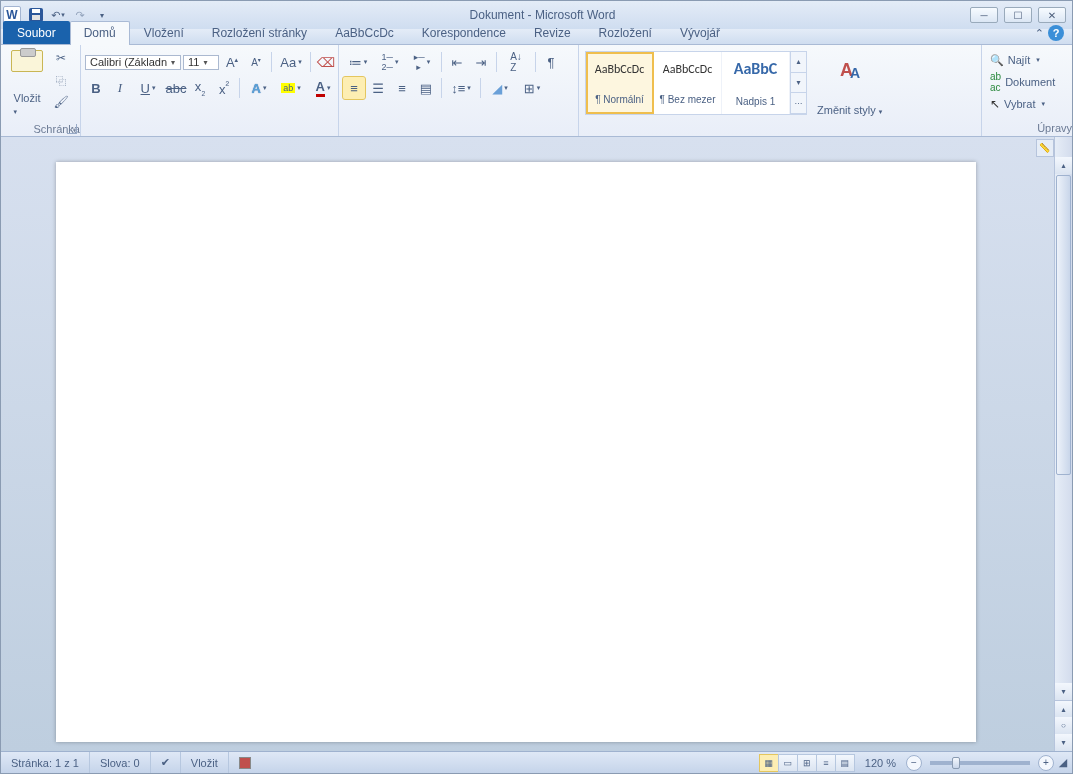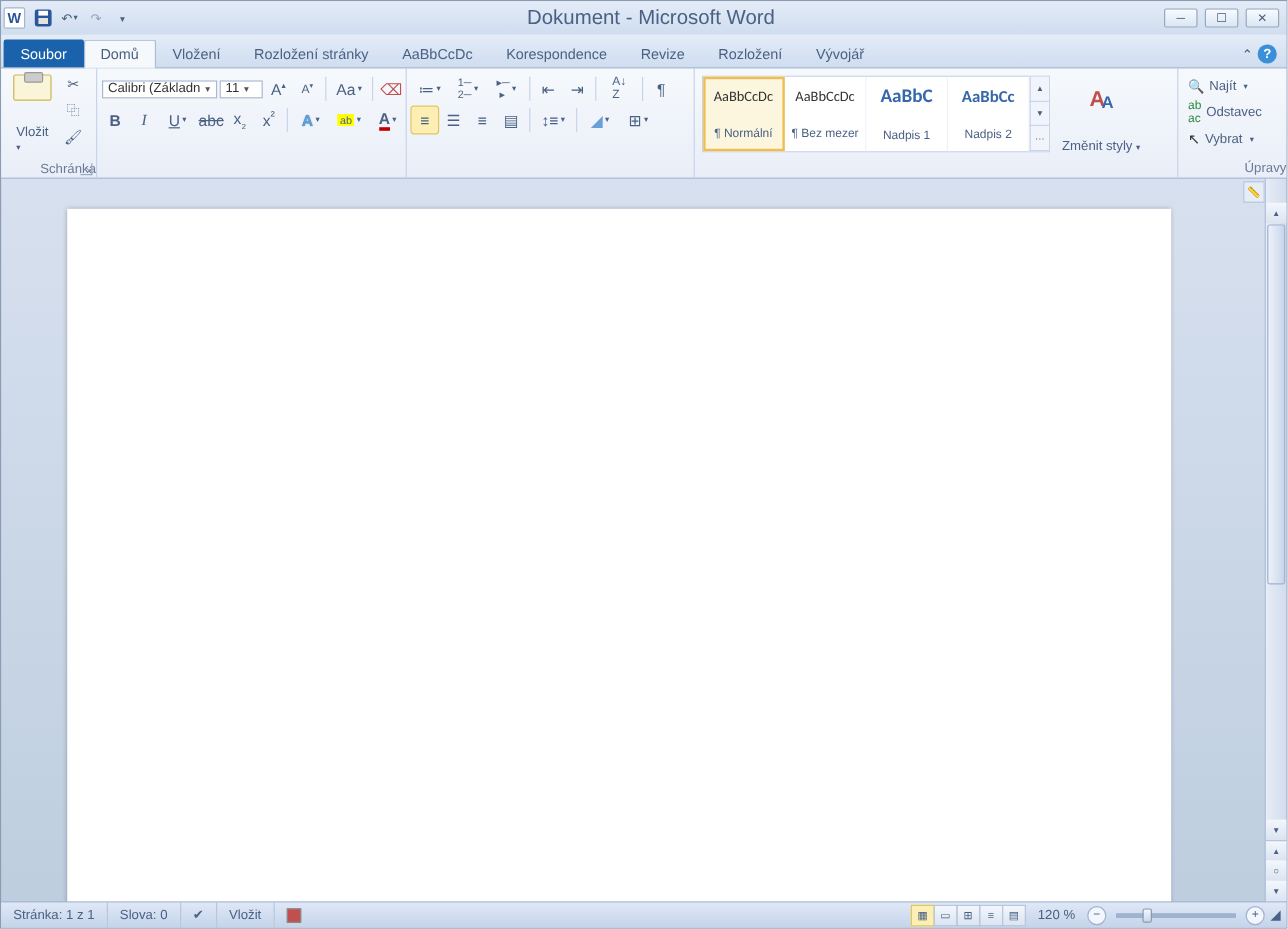--- a/index.html
+++ b/index.html
@@ -6,25 +6,25 @@
 *{box-sizing:border-box}
 .window{width:1073px;height:774px;display:flex;flex-direction:column;border:1px solid #8a9bb2;background:#dce6f4}
 
 .titlebar{height:28px;background:linear-gradient(#e4ecf7,#cfddf0);display:flex;align-items:center;position:relative;user-select:none}
 .qat{display:flex;align-items:center;margin-left:2px}
 .wlogo{width:18px;height:18px;background:#fff;border:1px solid #a3b5d2;border-radius:2px;display:flex;align-items:center;justify-content:center;color:#2b579a;font-weight:bold;font-size:12px;margin-right:4px}
 .qatbtn{width:20px;height:20px;display:flex;align-items:center;justify-content:center;color:#4b6184;font-size:11px;border-radius:2px;margin:0 1px}
 .save-icon{width:14px;height:14px;background:#2b579a;border-radius:2px;position:relative}
 .save-icon:before{content:"";position:absolute;top:1px;left:3px;width:8px;height:4px;background:#fff}
 .save-icon:after{content:"";position:absolute;bottom:2px;left:3px;width:8px;height:5px;background:#e3e3e3}
-.title-text{position:absolute;left:12px;right:0;text-align:center;color:#4b6184;font-size:17px;pointer-events:none}
+.title-text{position:absolute;left:12px;right:0;text-align:center;color:#4b6184;font-size:12px;pointer-events:none}
 .winbtns{margin-left:auto;display:flex;gap:6px;margin-right:6px}
 .winbtn{width:28px;height:16px;border:1px solid #9ab;border-radius:2px;background:linear-gradient(#f7fbff,#dbe6f4);display:flex;align-items:center;justify-content:center;color:#4a5c7a;font-size:10px}
 
-.tabs{height:28px;background:linear-gradient(#e4ecf7,#cfddf0);display:flex;align-items:flex-end;padding-left:0;border-bottom:1px solid #a9bad5;position:relative}
+.tabs{height:16px;background:linear-gradient(#e4ecf7,#cfddf0);display:flex;align-items:flex-end;padding-left:0;border-bottom:1px solid #a9bad5;position:relative}
 .filetab{background:#1a62ac;color:#fff;height:23px;padding:0 14px;display:flex;align-items:center;font-size:12px;margin-left:2px;border-radius:2px 2px 0 0}
 .tab{height:23px;padding:0 13px;display:flex;align-items:center;color:#4b6184;border:1px solid transparent;border-bottom:none;font-size:12px}
 .tab.active{background:#f6f9fc;border-color:#a9bad5;border-radius:2px 2px 0 0;position:relative}
 .tab.active:after{content:"";position:absolute;bottom:-1px;left:0;right:0;height:1px;background:#f6f9fc}
 .tabright{margin-left:auto;display:flex;align-items:center;gap:4px;margin-right:8px;margin-bottom:3px}
 .help{width:16px;height:16px;border-radius:8px;background:#3b8fd8;color:#fff;display:flex;align-items:center;justify-content:center;font-size:11px;font-weight:bold}
 
 .ribbon{height:92px;background:linear-gradient(#f6f9fc,#e9eef8);border-bottom:1px solid #a9bad5;display:flex}
 .group{display:flex;flex-direction:column;border-right:1px solid #c7d4ea;position:relative}
 .group-body{flex:1;display:flex;align-items:flex-start;padding:3px 4px}
@@ -274,24 +274,20 @@
               <div class="glbl">¶ Normální</div>
             </div>
             <div class="gitem">
               <div class="prev" style="font-size: 12px; color: rgb(51, 51, 51);">AaBbCcDc</div>
               <div class="glbl">¶ Bez mezer</div>
             </div>
             <div class="gitem">
               <div class="prev" style="font-size: 16px; color: rgb(54, 104, 169); font-weight: bold;">AaBbC</div>
               <div class="glbl">Nadpis 1</div>
             </div>
-            <div class="gitem">
-              <div class="prev" style="font-size: 14px; color: rgb(54, 104, 169); font-weight: bold;">AaBbCc</div>
-              <div class="glbl">Nadpis 2</div>
-            </div>
             <div class="gctrl">
               <div class="gcb">▴</div>
               <div class="gcb">▾</div>
               <div class="gcb">⋯</div>
             </div>
           </div>
     <div class="bigbtn" style="margin-left:4px;min-width:50px">
      <svg width="28" height="28">
               <text x="4" y="20" font-size="18" fill="#c0504d" font-weight="bold">A</text>
               <text x="14" y="22" font-size="14" fill="#3668a9" font-weight="bold">A</text>
@@ -303,21 +299,21 @@
 
   <div class="group" style="width:90px;border-right:none">
    <div class="group-body" style="flex-direction:column;gap:0;padding-top:4px">
     <div class="edrow">
             <span style="font-size:11px">🔍</span>
             <span class="txt">Najít</span>
             <span style="font-size:7px;margin-left:2px;color:#4b6184">▾</span>
           </div>
     <div class="edrow">
             <span style="font-size:10px;color:#2b8a3e">ab<br>ac</span>
-            <span class="txt">Odstavec</span>
+            <span class="txt">Dokument</span>
           </div>
     <div class="edrow">
             <span>↖</span>
             <span class="txt">Vybrat</span>
             <span style="font-size:7px;margin-left:2px;color:#4b6184">▾</span>
           </div>
    </div>
    <div class="group-label">
           <span>Úpravy</span>
         </div>

